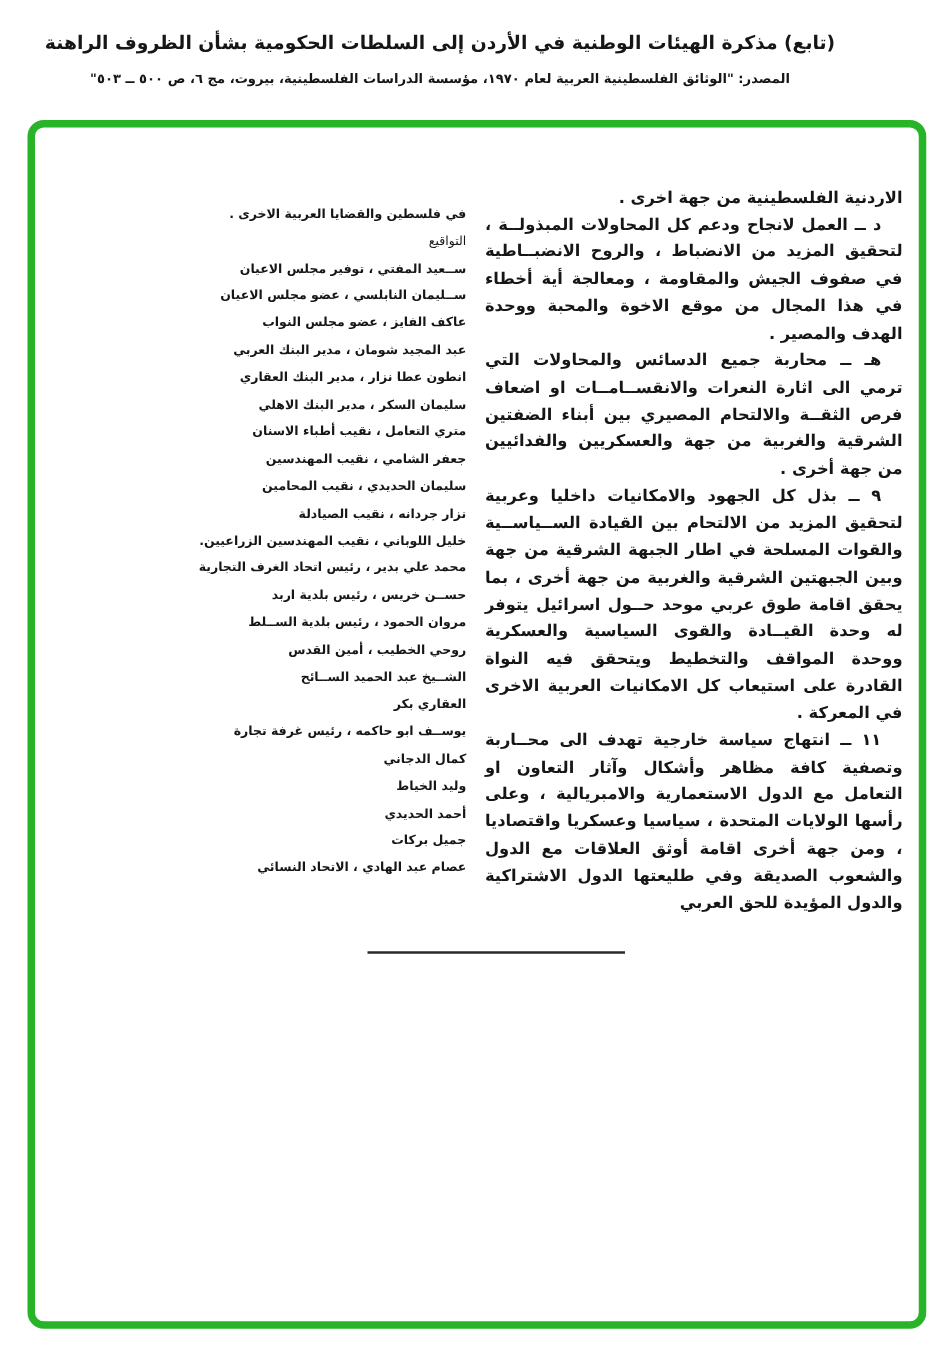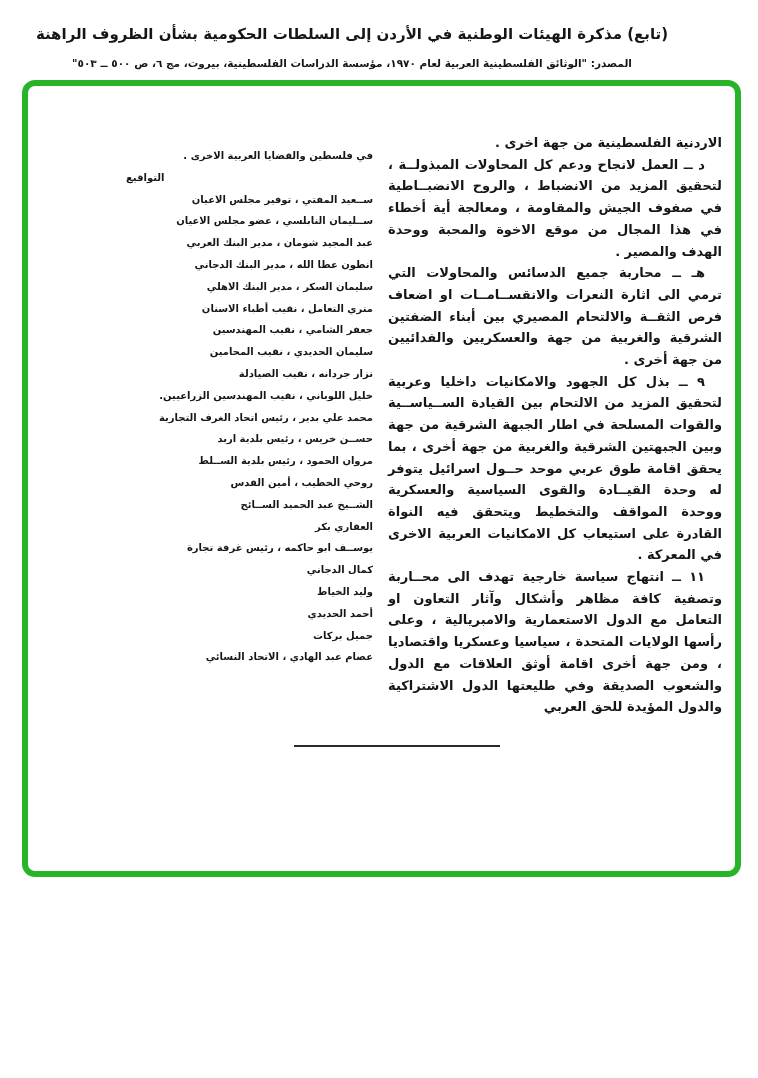--- a/index.html
+++ b/index.html
@@ -21,22 +21,22 @@
   }
   .doc-title{
     font-weight:bold;font-size:15px;line-height:20px;
     letter-spacing:0;
   }
   .doc-source{
     margin-top:12px;
     font-weight:bold;font-size:10.5px;line-height:14px;
   }
   .frame{
-    position:absolute;left:22px;top:80px;
-    width:719px;height:797px;
+    position:absolute;left:22px;top:96px;
+    width:719px;height:967px;
     border:6px solid var(--green);
     border-radius:13px;
     box-sizing:border-box;
     background:#ffffff;
   }
   .columns{
     direction:rtl;
     display:flex;
     padding:46px 13px 0 44px;
     gap:15px;
@@ -58,22 +58,22 @@
   .sign-column{
     flex:1 1 auto;
     padding-top:13px;
     font-size:10px;
     line-height:21.8px;
     font-weight:600;
     text-align:right;
   }
   .cont-line{white-space:nowrap;}
   .sign-heading{
-    font-weight:bold;
-    text-align:left;
+    font-weight:normal;
+    text-align:right;
     padding-left:54px;
   }
   .sign-entry{white-space:nowrap;}
   .sign-entry.bold{font-weight:bold;}
   .divider{
     position:absolute;
     left:266px;top:659px;
     width:206px;height:2px;
     background:#2a2a2a;
   }
@@ -94,22 +94,23 @@
         <p class="indent">هـ ــ محاربة جميع الدسائس والمحاولات التي ترمي الى اثارة النعرات والانقســامــات او اضعاف فرص الثقــة والالتحام المصيري بين أبناء الضفتين الشرقية والغربية من جهة والعسكريين والفدائيين من جهة أخرى .</p>
         <p class="indent">٩ ــ بذل كل الجهود والامكانيات داخليا وعربية لتحقيق المزيد من الالتحام بين القيادة الســياســية والقوات المسلحة في اطار الجبهة الشرقية من جهة وبين الجبهتين الشرقية والغربية من جهة أخرى ، بما يحقق اقامة طوق عربي موحد حــول اسرائيل يتوفر له وحدة القيــادة والقوى السياسية والعسكرية ووحدة المواقف والتخطيط ويتحقق فيه النواة القادرة على استيعاب كل الامكانيات العربية الاخرى في المعركة .</p>
         <p class="indent">١١ ــ انتهاج سياسة خارجية تهدف الى محــاربة وتصفية كافة مظاهر وأشكال وآثار التعاون او التعامل مع الدول الاستعمارية والامبريالية ، وعلى رأسها الولايات المتحدة ، سياسيا وعسكريا واقتصاديا ، ومن جهة أخرى اقامة أوثق العلاقات مع الدول والشعوب الصديقة وفي طليعتها الدول الاشتراكية والدول المؤيدة للحق العربي</p>
       </div>
     <div class="sign-column">
       <div class="cont-line">في فلسطين والقضايا العربية الاخرى .</div>
       <div class="sign-heading">التواقيع</div>
       <div id="sign-list">
           <div class="sign-entry">ســعيد المفتي ، توفير مجلس الاعيان</div>
           <div class="sign-entry">ســليمان النابلسي ، عضو مجلس الاعيان</div>
+          <div class="sign-entry">عاكف الفايز ، عضو مجلس النواب</div>
           <div class="sign-entry">عبد المجيد شومان ، مدير البنك العربي</div>
-          <div class="sign-entry">انطون عطا الله ، مدير البنك الدجاني</div>
+          <div class="sign-entry">انطون عطا نزار ، مدير البنك العقاري</div>
           <div class="sign-entry">سليمان السكر ، مدير البنك الاهلي</div>
           <div class="sign-entry">متري التعامل ، نقيب أطباء الاسنان</div>
           <div class="sign-entry">جعفر الشامي ، نقيب المهندسين</div>
           <div class="sign-entry">سليمان الحديدي ، نقيب المحامين</div>
           <div class="sign-entry">نزار جردانه ، نقيب الصيادلة</div>
           <div class="sign-entry">خليل اللوباني ، نقيب المهندسين الزراعيين.</div>
           <div class="sign-entry">محمد علي بدير ، رئيس اتحاد الغرف التجارية</div>
           <div class="sign-entry">حســن خريس ، رئيس بلدية اربد</div>
           <div class="sign-entry bold">مروان الحمود ، رئيس بلدية الســلط</div>
           <div class="sign-entry bold">روحي الخطيب ، أمين القدس</div>

